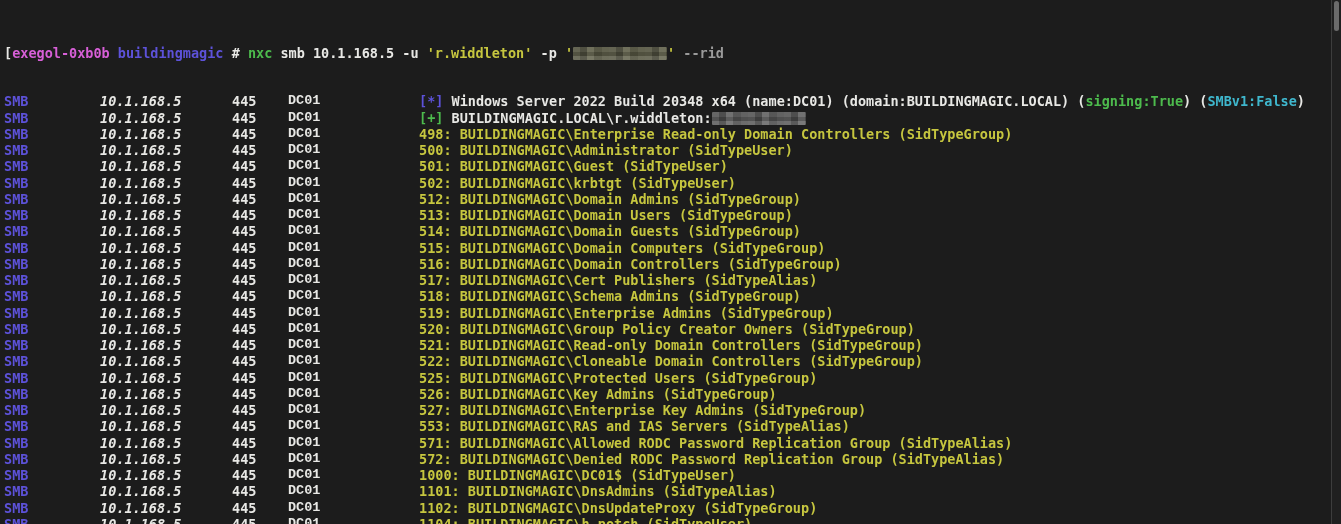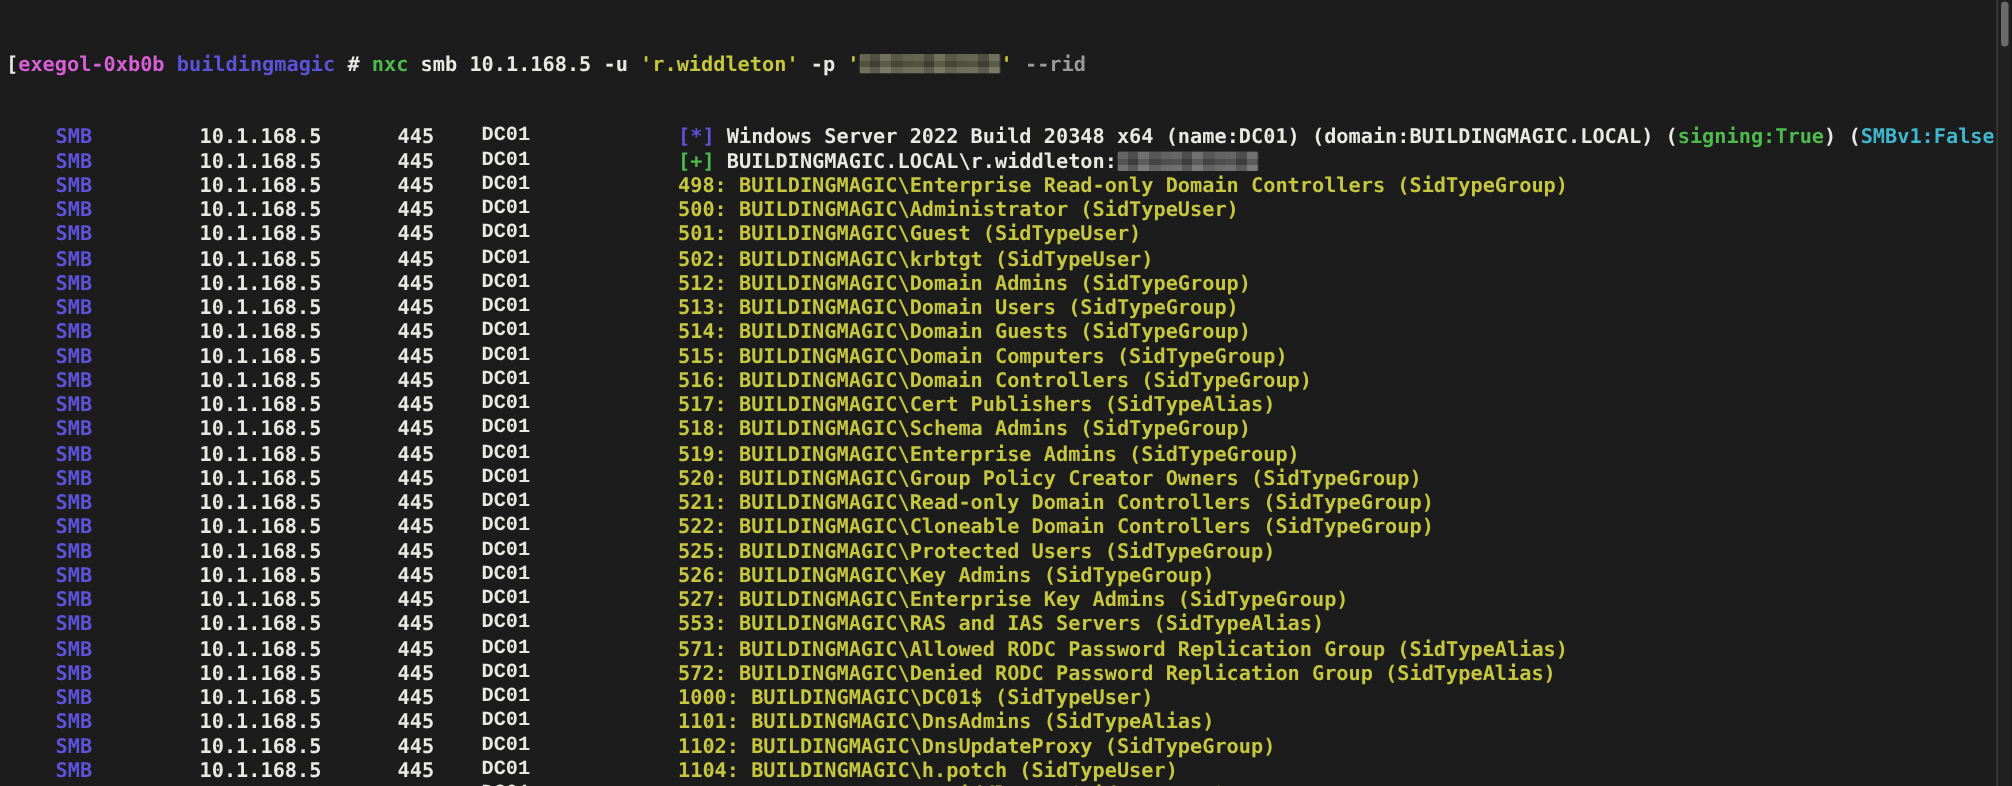--- a/index.html
+++ b/index.html
@@ -6,28 +6,28 @@
   html,body { background:#101010; }
   .terminal {
     position:relative;
     width:1341px; height:524px;
     background:#1c1c1c;
     overflow:hidden;
     font-family:"DejaVu Sans Mono","Liberation Mono",monospace;
     font-size:13.5px;
     font-weight:bold;
     line-height:16.25px;
-    padding:2px 12px 0 4px;
+    padding:12px 12px 0 4px;
     white-space:pre;
     cursor:text;
   }
   .line { height:16.25px; white-space:pre; }
-  .output-row { display:flex; height:16.25px;margin-left:33px; }
+  .output-row { display:flex; height:16.25px; }
   .col-protocol { width:96px;  flex:none; }
-  .col-host     { width:132px; flex:none; }
+  .col-host     { width:132px; flex:none;font-style:italic; }
   .col-port     { width:56px;  flex:none; }
   .col-name     { width:131px; flex:none;font-family:Liberation Mono, monospace; }
   .col-msg      { flex:1; white-space:pre; overflow:hidden; }
   .c-white   { color:#e8e8e5; }
   .c-magenta { color:#d75fd7; }
   .c-violet  { color:#5d52d9; }
   .c-green   { color:#4dbb4d; }
   .c-yellow  { color:#c6c63f; }
   .c-cyan    { color:#3fb7cd;text-align:center; }
   .c-dim     { color:#9a9a9a; }

